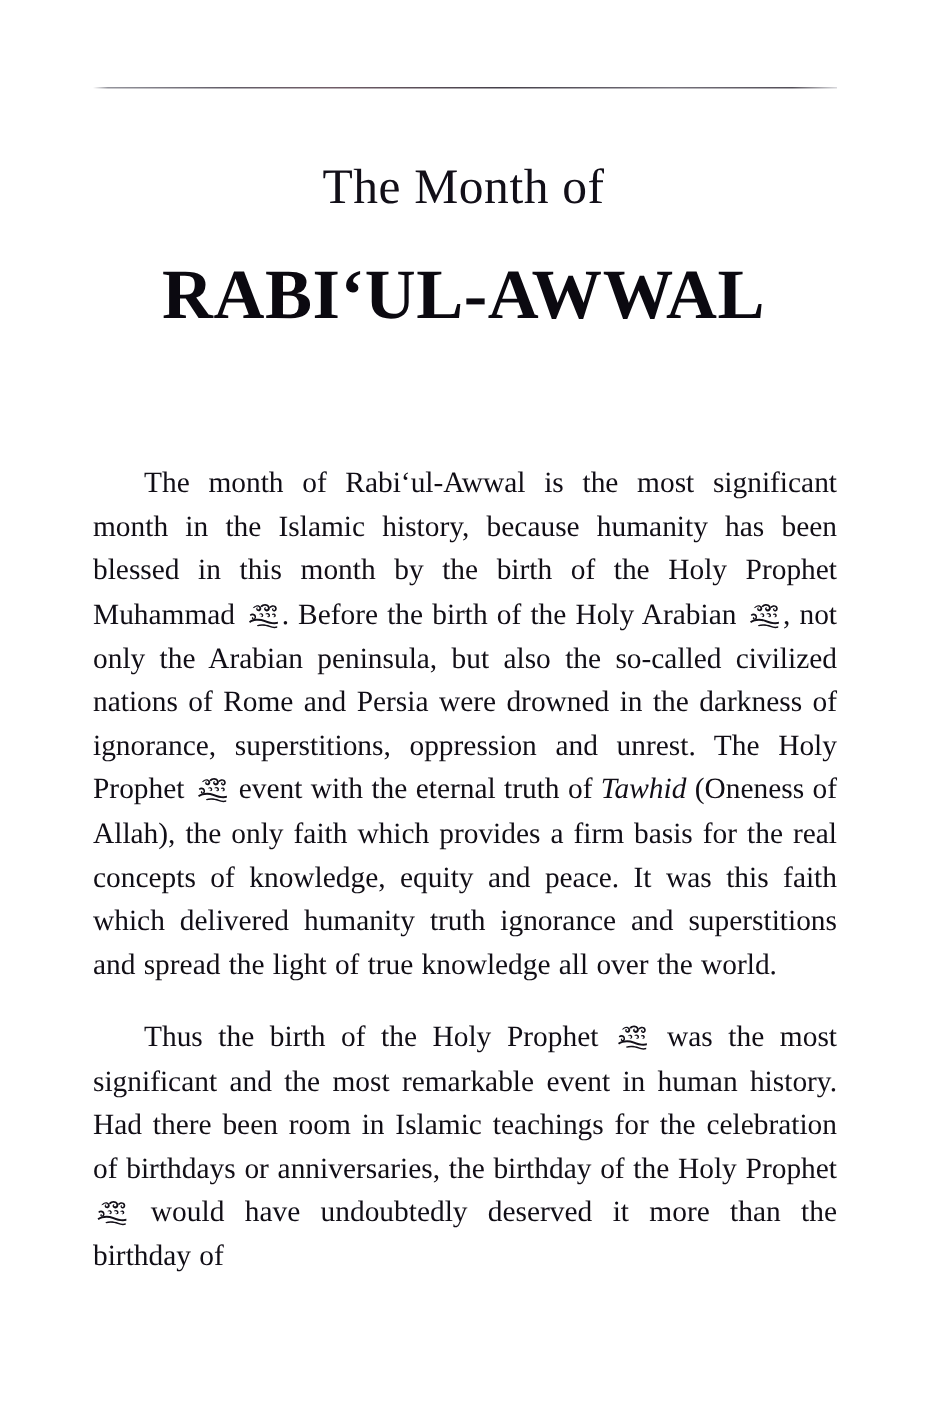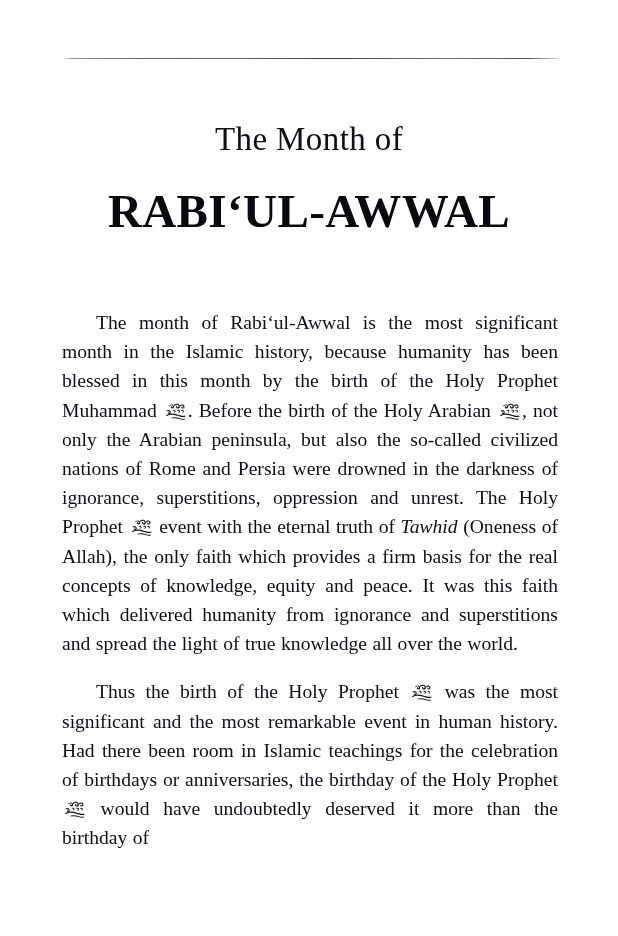--- a/index.html
+++ b/index.html
@@ -78,21 +78,21 @@
     width: 618px;
     text-align: center;
   }
   .title-kicker {
     font-family: "Liberation Serif", "DejaVu Serif", serif;
     font-size: 33px;
     font-weight: normal;
     color: #120f18;
     letter-spacing: 0.4px;
     line-height: 1.18;
-    margin: 16px;
+    margin: 2px;
   }
   .title-main {
     font-family: "Liberation Serif", "DejaVu Serif", serif;
     font-size: 47px;
     font-weight: bold;
     color: #0b0910;
     letter-spacing: 0.4px;
     line-height: 1.22;
     margin: 24px 0 0 0;
     white-space: nowrap;
@@ -184,21 +184,21 @@
               <path d="M7 9 C10 4.5 15 3.5 17.5 7 C19.5 9.8 17.8 13 15 13 C12.6 13 11.3 11.4 11.6 9.6 C11.9 8.2 13.2 7.6 14 8.3 C13 8.6 12.7 9.8 13.6 10.4 C14.8 11.1 16.2 10 15.8 8.5 C15.2 6.2 11.6 5.7 9.5 8.2 Z"></path>
               <path d="M17 6.5 C20.5 2.5 26.5 2.5 29 6.3 C31.2 9.6 28.8 13.4 25.6 13.2 C23 13 21.6 11 22.2 9.1 C22.7 7.6 24.2 7.2 24.9 8.1 C23.9 8.3 23.5 9.4 24.3 10.1 C25.5 11.1 27.4 10.1 27.2 8.3 C26.9 5.5 22.6 4.3 19.4 7.6 Z"></path>
               <path d="M29 7.5 C32 4 37 4.2 38.6 7.6 C40 10.6 37.8 13.6 35.1 13.2 C33.1 12.9 32.2 11.2 32.9 9.8 C33.4 8.8 34.5 8.7 34.9 9.4 C34.2 9.6 34 10.4 34.6 10.9 C35.6 11.7 37.1 10.8 36.8 9.3 C36.3 6.9 33.1 6.2 31 8.6 Z"></path>
               <path d="M3 17.5 C6.5 14.6 11 16.4 11.4 20.2 C11.7 22.8 9.9 24.6 7.8 24.2 C6.1 23.9 5.3 22.4 6 21.2 C6.5 20.4 7.4 20.3 7.8 20.9 C7.2 21.1 7 21.8 7.5 22.3 C8.3 23 9.6 22.3 9.4 21 C9.1 18.6 6.3 17.6 4.2 19.2 Z"></path>
               <path d="M2 26.5 C8 22.5 16 22 23 24.5 C30 27 35.5 28.4 40.5 27.1 L40.5 29.6 C34.8 31.2 29.4 29.6 22.6 27.2 C15.8 24.8 8.5 25.2 3.4 28.6 Z"></path>
               <path d="M12.5 31.5 C18 29.6 24.5 30.4 30 32.4 C33.4 33.6 36.6 33.9 39.6 33.1 L39.6 35 C36 36 32.6 35.4 29 34.1 C24 32.3 18.6 31.6 13.6 33.1 Z"></path>
               <path d="M15.5 16.5 C17.6 14.8 20.6 15.6 21 18 C21.3 19.8 20 21.1 18.6 20.8 C17.5 20.6 17 19.6 17.5 18.8 C17.2 19.2 17.3 19.8 17.9 20 C18.7 20.3 19.4 19.6 19.2 18.7 C18.9 17.2 17 16.7 15.9 17.5 Z"></path>
               <path d="M24 16.2 C26.3 14.4 29.6 15.4 30 18 C30.3 20 28.9 21.3 27.4 21 C26.2 20.8 25.7 19.7 26.3 18.9 C26 19.3 26.1 19.9 26.7 20.1 C27.6 20.4 28.3 19.6 28.1 18.7 C27.7 17 25.6 16.4 24.4 17.3 Z"></path>
               <path d="M32.5 16.8 C34.6 15.2 37.4 16.1 37.7 18.4 C37.9 20.1 36.7 21.2 35.4 21 C34.4 20.8 34 19.9 34.4 19.2 C34.2 19.6 34.3 20.1 34.8 20.3 C35.5 20.5 36.1 19.9 35.9 19.1 C35.6 17.7 33.9 17.2 32.9 17.9 Z"></path>
             </g>
-          </svg></span><span> event with the eternal truth of </span><span class="ital">Tawhid</span><span> (Oneness of Allah), the only faith which provides a firm basis for the real concepts of knowledge, equity and peace. It was this faith which delivered humanity from ignorance and superstitions and spread the light of true knowledge all over the world.</span></p>
+          </svg></span><span> event with the eternal truth of </span><span class="ital">Tawhid</span><span> (Oneness of Allah), the only faith which provides a firm basis for the real concepts of knowledge, equity and peace. It was this faith which delivered humanity truth ignorance and superstitions and spread the light of true knowledge all over the world.</span></p>
       <p class="para"><span class="indent"></span><span>Thus the birth of the Holy Prophet </span><span class="salawat"><svg viewBox="0 0 42 38" xmlns="http://www.w3.org/2000/svg">
             <g fill="#120f18">
               <path d="M7 9 C10 4.5 15 3.5 17.5 7 C19.5 9.8 17.8 13 15 13 C12.6 13 11.3 11.4 11.6 9.6 C11.9 8.2 13.2 7.6 14 8.3 C13 8.6 12.7 9.8 13.6 10.4 C14.8 11.1 16.2 10 15.8 8.5 C15.2 6.2 11.6 5.7 9.5 8.2 Z"></path>
               <path d="M17 6.5 C20.5 2.5 26.5 2.5 29 6.3 C31.2 9.6 28.8 13.4 25.6 13.2 C23 13 21.6 11 22.2 9.1 C22.7 7.6 24.2 7.2 24.9 8.1 C23.9 8.3 23.5 9.4 24.3 10.1 C25.5 11.1 27.4 10.1 27.2 8.3 C26.9 5.5 22.6 4.3 19.4 7.6 Z"></path>
               <path d="M29 7.5 C32 4 37 4.2 38.6 7.6 C40 10.6 37.8 13.6 35.1 13.2 C33.1 12.9 32.2 11.2 32.9 9.8 C33.4 8.8 34.5 8.7 34.9 9.4 C34.2 9.6 34 10.4 34.6 10.9 C35.6 11.7 37.1 10.8 36.8 9.3 C36.3 6.9 33.1 6.2 31 8.6 Z"></path>
               <path d="M3 17.5 C6.5 14.6 11 16.4 11.4 20.2 C11.7 22.8 9.9 24.6 7.8 24.2 C6.1 23.9 5.3 22.4 6 21.2 C6.5 20.4 7.4 20.3 7.8 20.9 C7.2 21.1 7 21.8 7.5 22.3 C8.3 23 9.6 22.3 9.4 21 C9.1 18.6 6.3 17.6 4.2 19.2 Z"></path>
               <path d="M2 26.5 C8 22.5 16 22 23 24.5 C30 27 35.5 28.4 40.5 27.1 L40.5 29.6 C34.8 31.2 29.4 29.6 22.6 27.2 C15.8 24.8 8.5 25.2 3.4 28.6 Z"></path>
               <path d="M12.5 31.5 C18 29.6 24.5 30.4 30 32.4 C33.4 33.6 36.6 33.9 39.6 33.1 L39.6 35 C36 36 32.6 35.4 29 34.1 C24 32.3 18.6 31.6 13.6 33.1 Z"></path>
               <path d="M15.5 16.5 C17.6 14.8 20.6 15.6 21 18 C21.3 19.8 20 21.1 18.6 20.8 C17.5 20.6 17 19.6 17.5 18.8 C17.2 19.2 17.3 19.8 17.9 20 C18.7 20.3 19.4 19.6 19.2 18.7 C18.9 17.2 17 16.7 15.9 17.5 Z"></path>
               <path d="M24 16.2 C26.3 14.4 29.6 15.4 30 18 C30.3 20 28.9 21.3 27.4 21 C26.2 20.8 25.7 19.7 26.3 18.9 C26 19.3 26.1 19.9 26.7 20.1 C27.6 20.4 28.3 19.6 28.1 18.7 C27.7 17 25.6 16.4 24.4 17.3 Z"></path>

